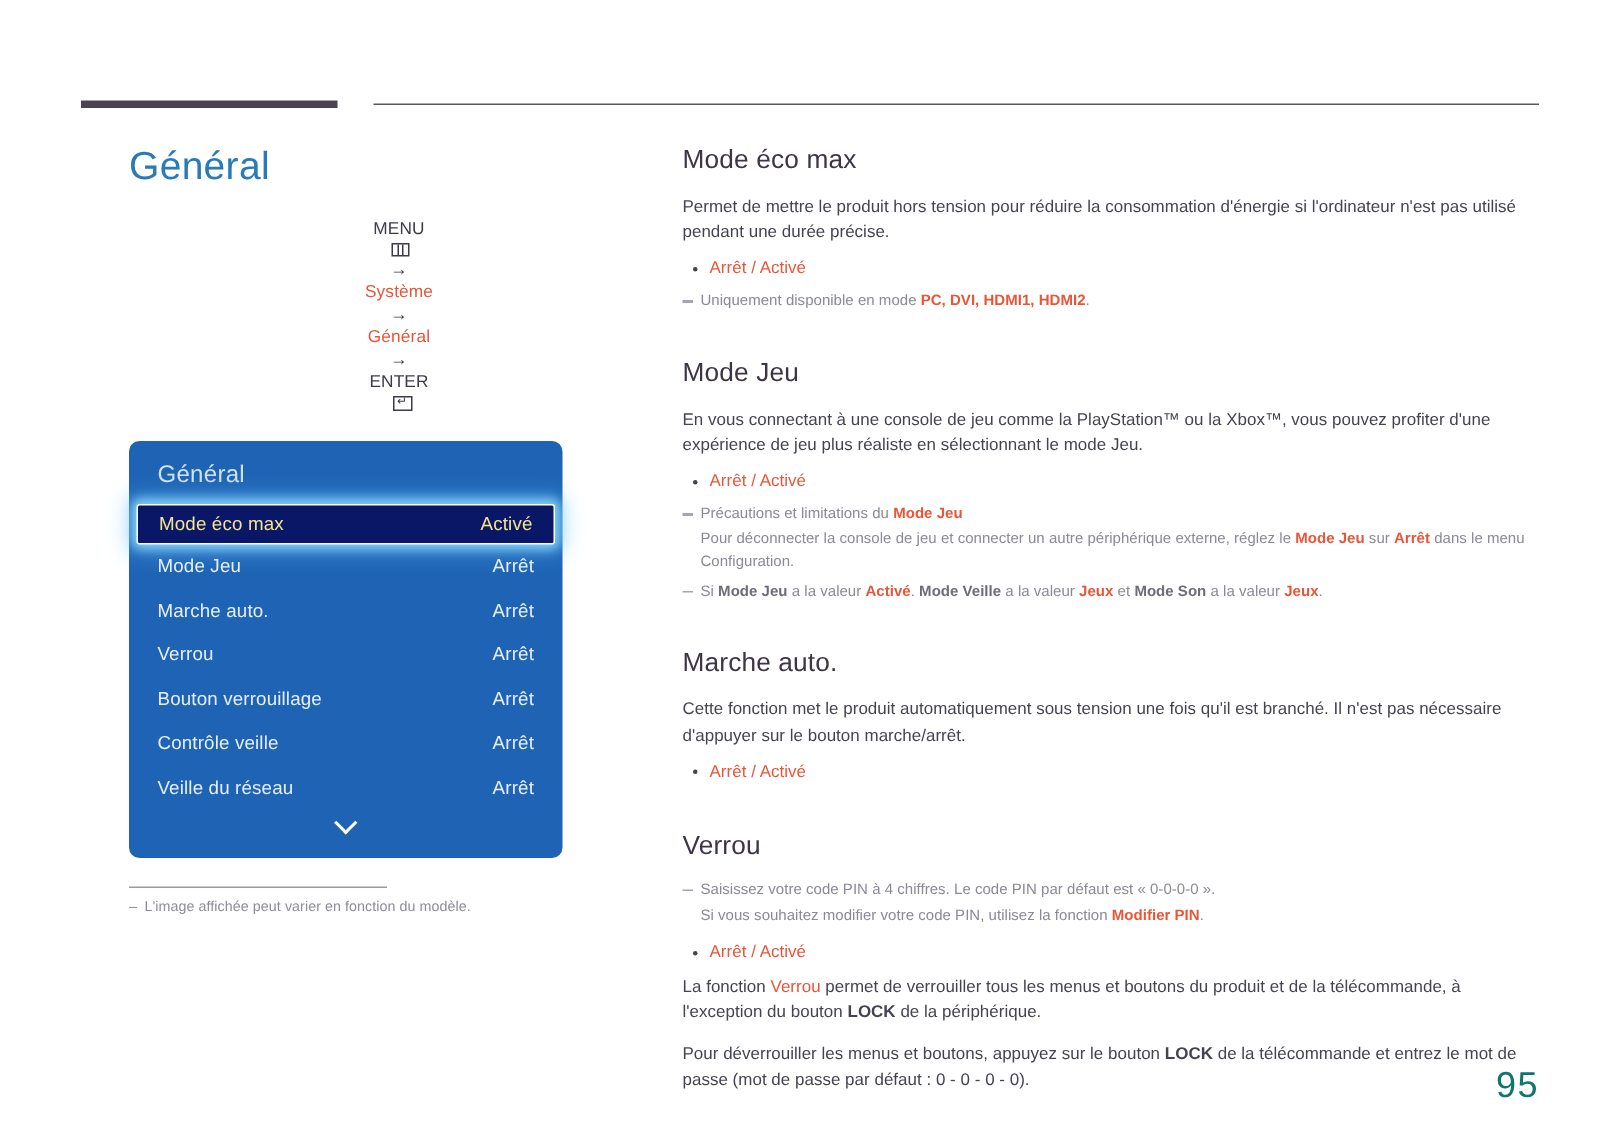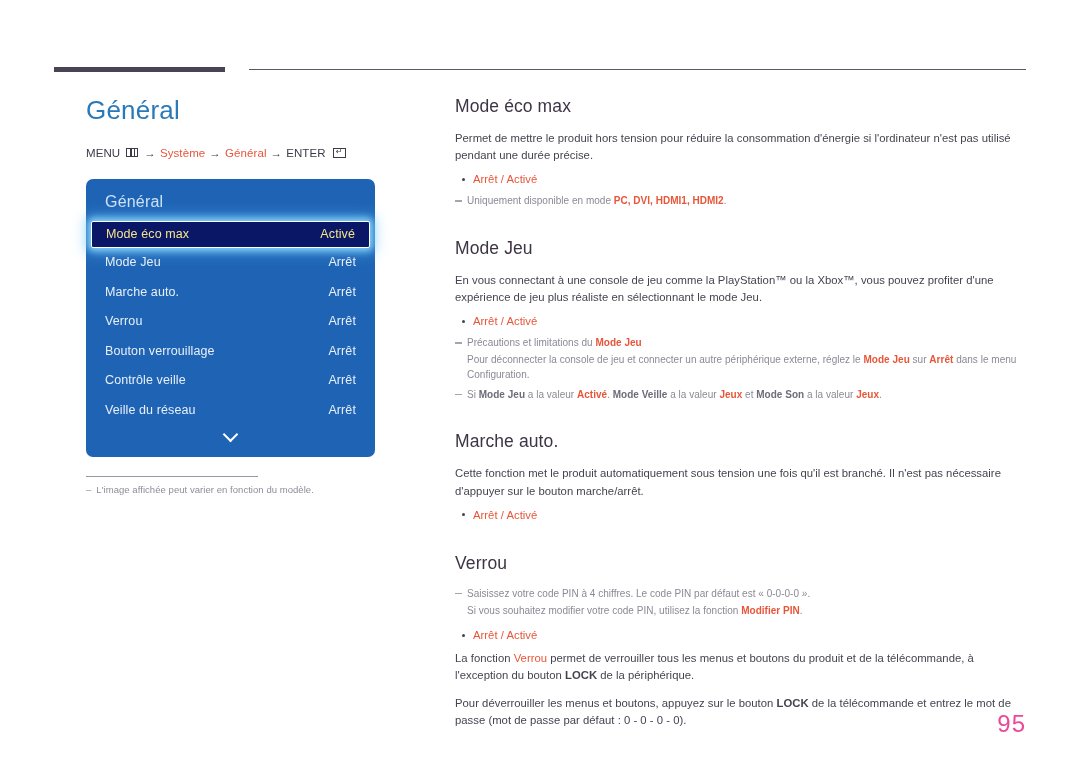--- a/index.html
+++ b/index.html
@@ -54,20 +54,21 @@
   }
   .breadcrumb {
     font-size: 11.5px;
     color: #3d3b47;
     letter-spacing: .1px;
     white-space: nowrap;
     margin-bottom: 20px;
     display: flex;
     align-items: center;
     gap: 3px;
+    flex-direction: column;
   }
   .breadcrumb .bc-accent { color: #e8563a; }
   .breadcrumb .arrow { color: #3d3b47; padding: 0 1px; }
   .icon-menu-grid {
     display: inline-block;
     width: 12px; height: 9px;
     border: 1.3px solid #3d3b47;
     box-sizing: border-box;
     position: relative;
     margin: 0 2px 0 3px;
@@ -232,21 +233,21 @@
   .accent { color: #e8563a; }
   .accent-b { color: #e8563a; font-weight: bold; }
   .strong { color: #46434f; font-weight: bold; }
   .gray-strong { color: #6e6c79; font-weight: bold; }
 
   
   .page-number {
     position: absolute;
     right: 54px; bottom: 25px;
     font-size: 24px;
-    color: #ec4899;
+    color: #0f766e;
     letter-spacing: 1px;
   }
 </style>
 </head>
 <body>
 
 <div class="header-rules">
   <div class="rule-thick"></div>
   <div class="rule-thin"></div>
 </div>

